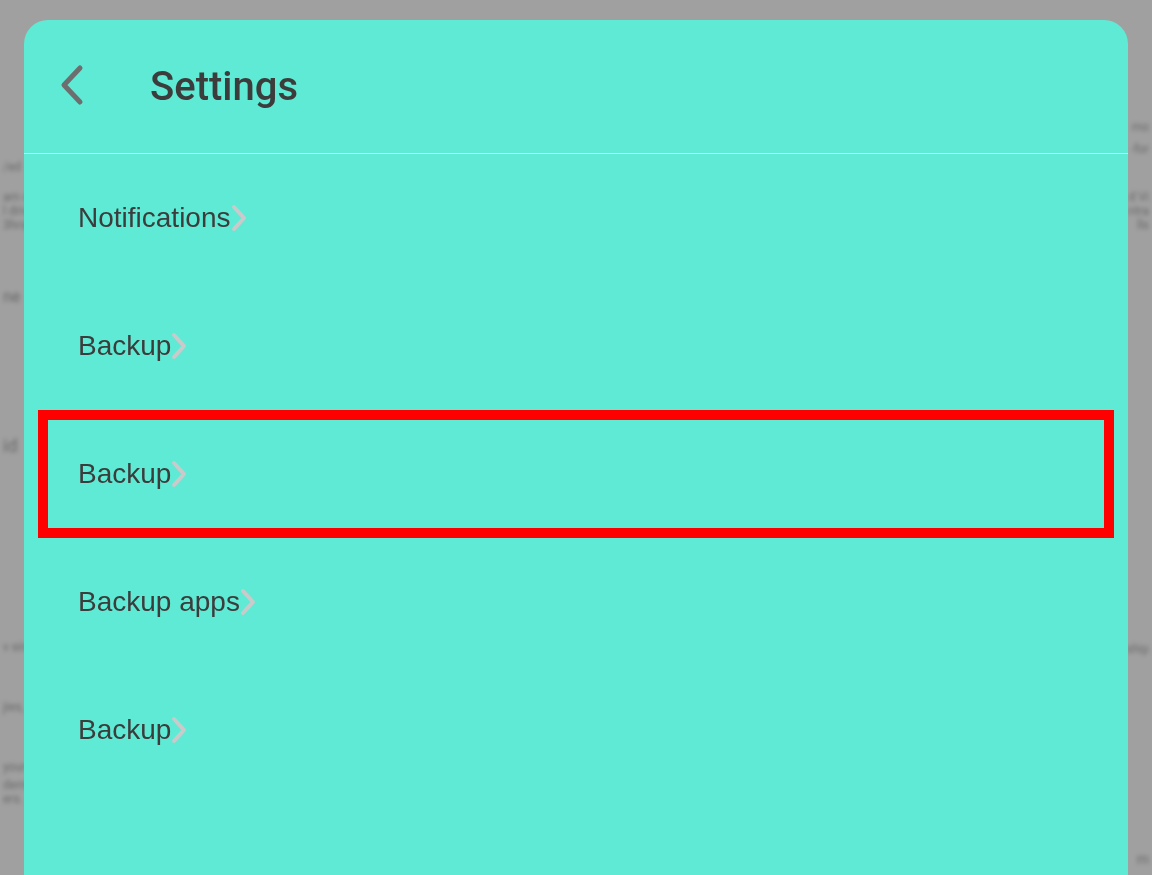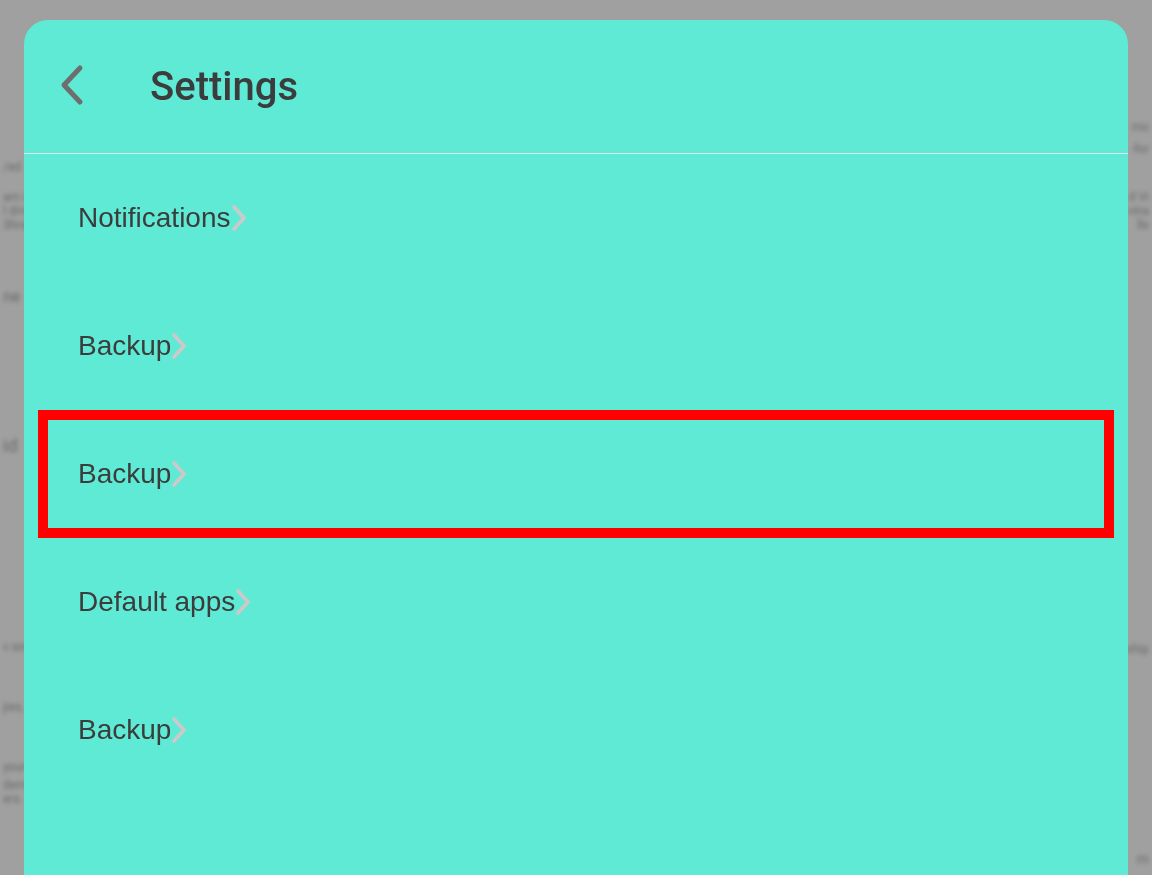--- a/index.html
+++ b/index.html
@@ -157,21 +157,21 @@
     <button class="item highlighted">
       <span class="item-label">Backup</span>
       <span class="chevron">
         <svg width="16" height="28" viewBox="0 0 16 28" fill="none">
           <path d="M3 3 L13 14 L3 25" stroke="#cacaca" stroke-width="4" stroke-linecap="round" stroke-linejoin="round"></path>
         </svg>
       </span>
     </button>
 
     <button class="item">
-      <span class="item-label">Default apps</span>
+      <span class="item-label">Backup apps</span>
       <span class="chevron">
         <svg width="16" height="28" viewBox="0 0 16 28" fill="none">
           <path d="M3 3 L13 14 L3 25" stroke="#cacaca" stroke-width="4" stroke-linecap="round" stroke-linejoin="round"></path>
         </svg>
       </span>
     </button>
 
     <button class="item">
       <span class="item-label">Backup</span>
       <span class="chevron">

